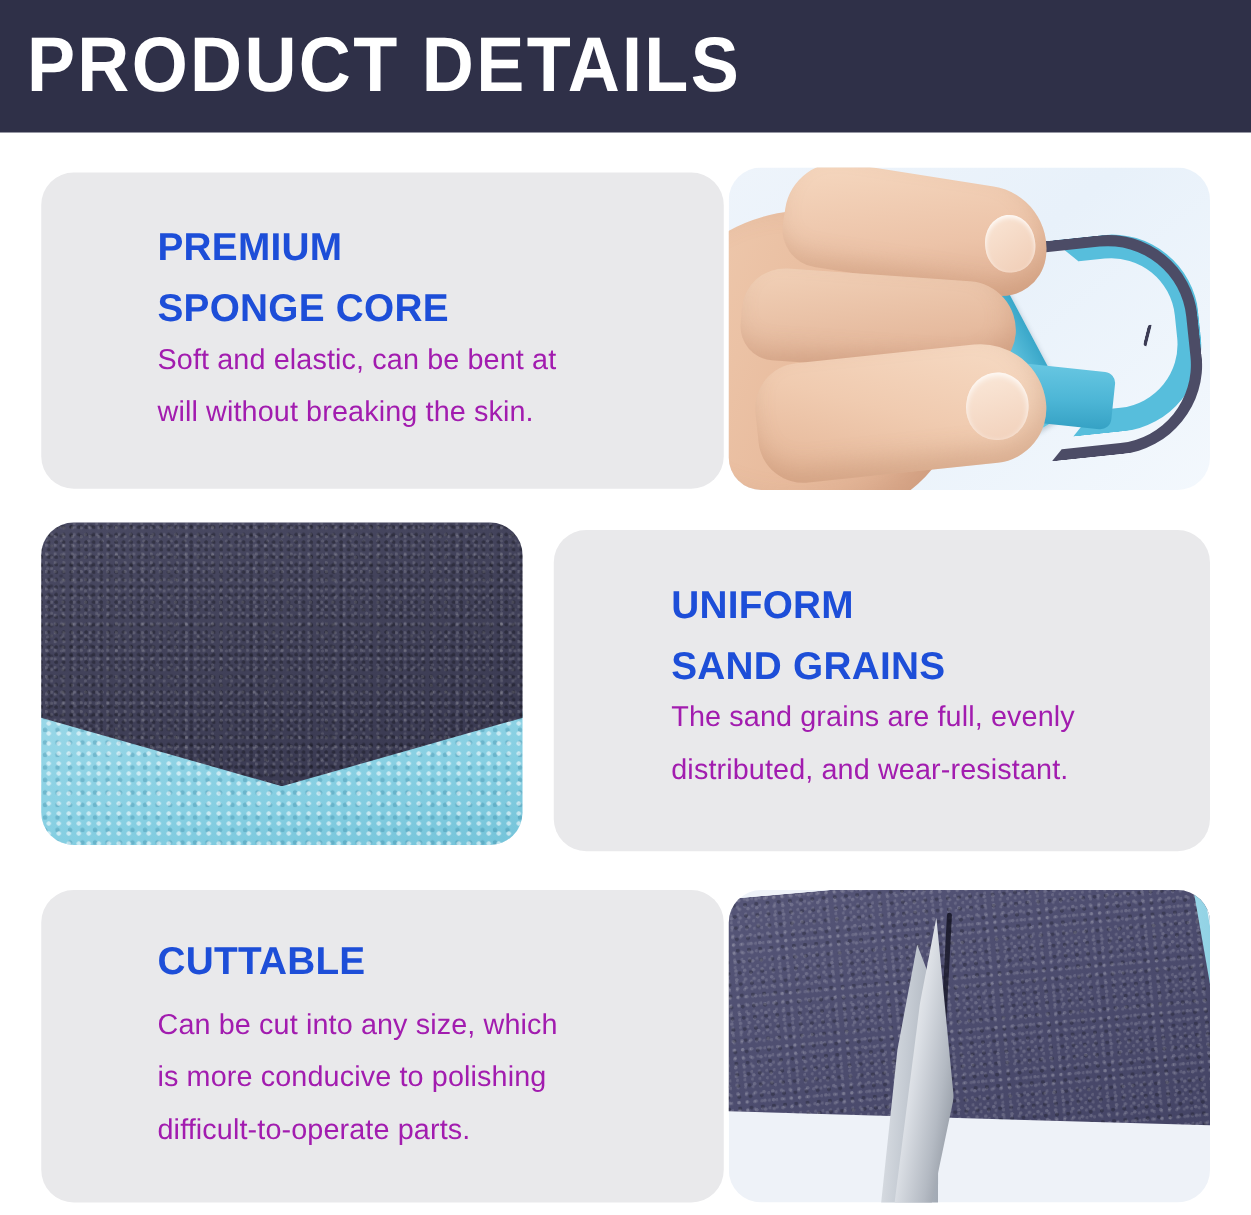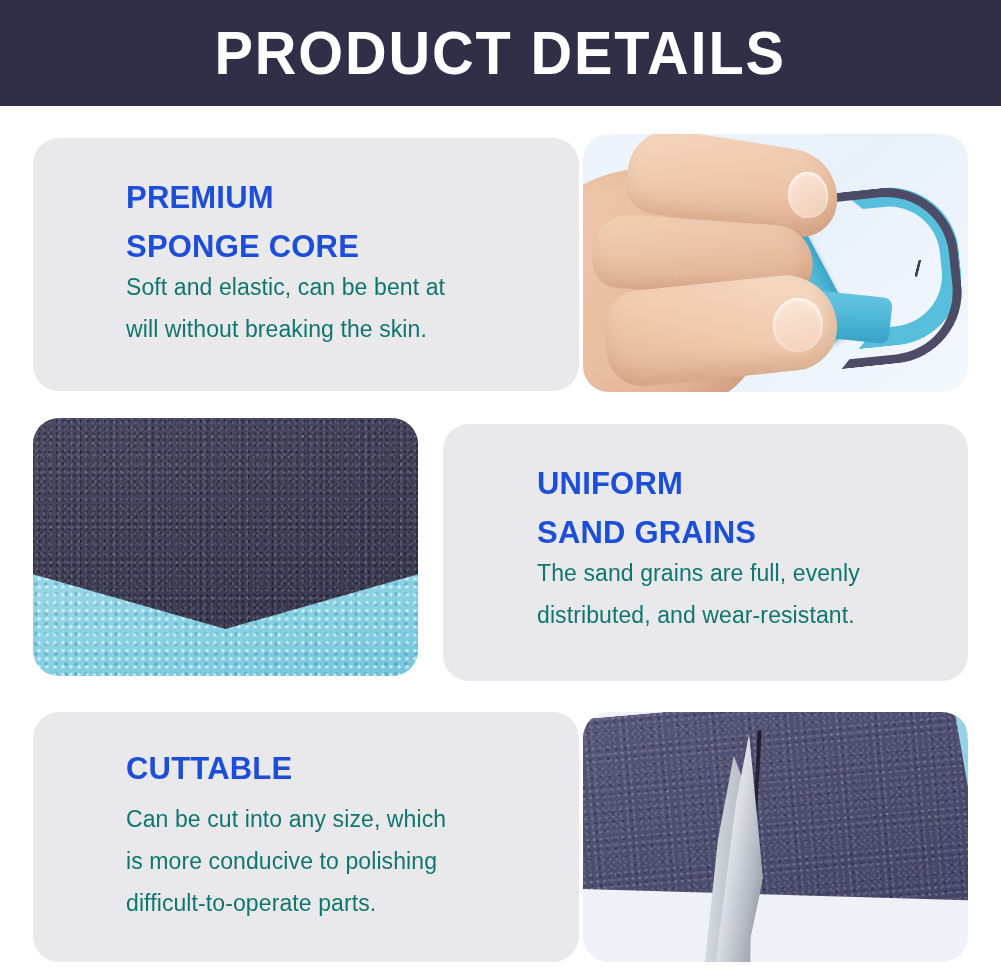--- a/index.html
+++ b/index.html
@@ -20,21 +20,20 @@
   }
 
   
   #header-bar {
     position: absolute;
     left: 0; top: 0;
     width: 1001px; height: 106px;
     background: #2f3048;
     display: flex;
     align-items: center;
-    justify-content: center;
   }
   #header-title {
     color: #ffffff;
     font-family: "Liberation Sans Narrow", "Liberation Sans", sans-serif;
     font-size: 62px;
     font-weight: bold;
     letter-spacing: 2px;
     line-height: 1;
     transform: scaleX(0.93);
     white-space: nowrap;
@@ -56,21 +55,21 @@
     position: absolute;
     color: #1d4ed8;
     font-size: 31px;
     font-weight: bold;
     line-height: 49px;
     letter-spacing: 0.2px;
     white-space: pre-line;
   }
   .card-body {
     position: absolute;
-    color: #0f766e;
+    color: #a21caf;
     font-size: 23px;
     font-weight: normal;
     line-height: 42px;
     letter-spacing: 0.1px;
     white-space: pre-line;
   }
 
   
   #card-sponge-core { left: 33px;  top: 138px; width: 546px; height: 253px; }
   #card-sponge-core .card-title { left: 93px; top: 35px; }

